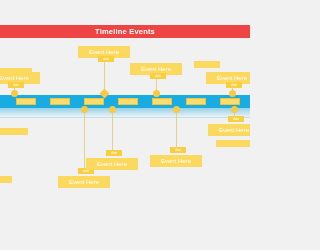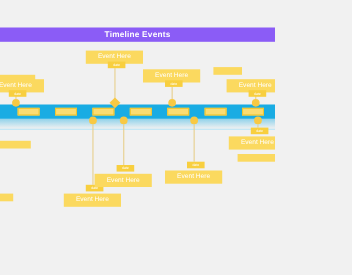--- a/index.html
+++ b/index.html
@@ -22,21 +22,21 @@
     overflow: hidden;
   }
 
   
   #title-bar {
     position: absolute;
     left: 0;
     top: 25px;
     width: 250px;
     height: 13px;
-    background: #8b5cf6;
+    background: #ef4444;
     display: flex;
     align-items: center;
     justify-content: center;
   }
   #title-text {
     color: #ffffff;
     font-size: 7.5px;
     font-weight: bold;
     letter-spacing: 0.2px;
     line-height: 1;

